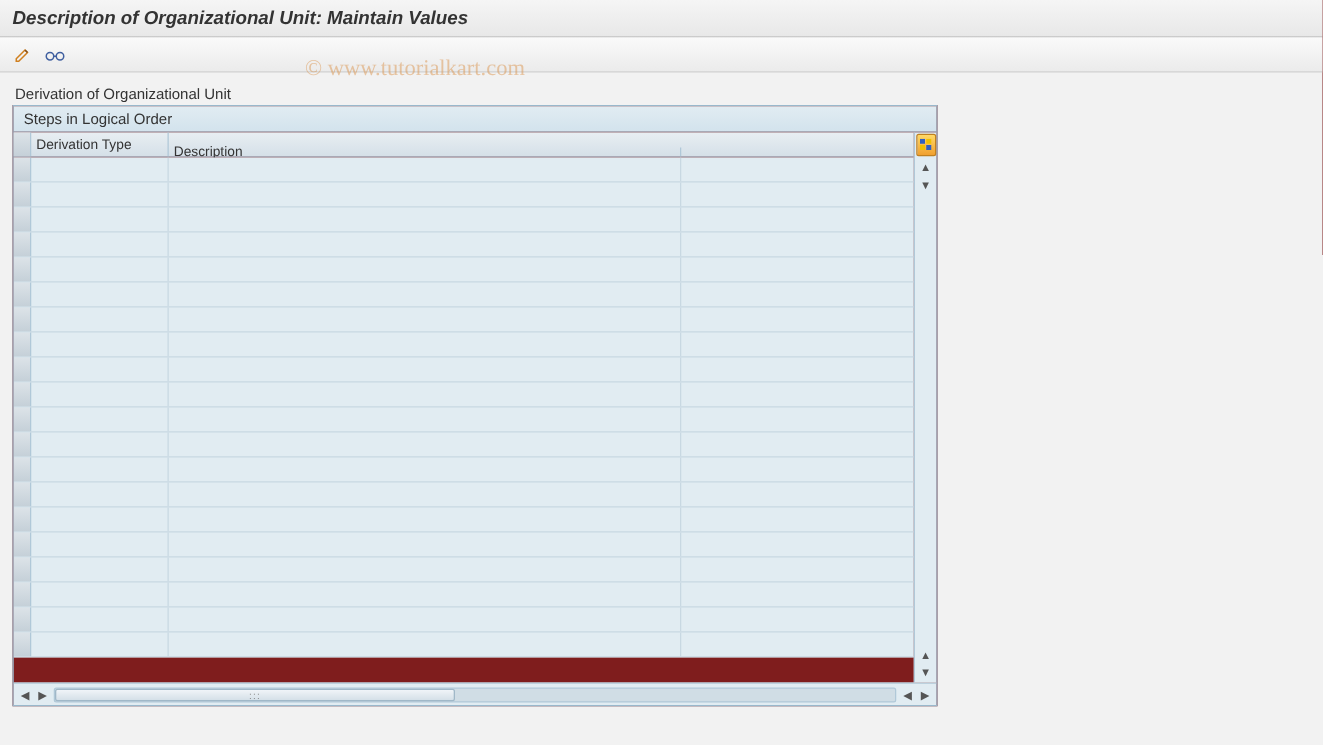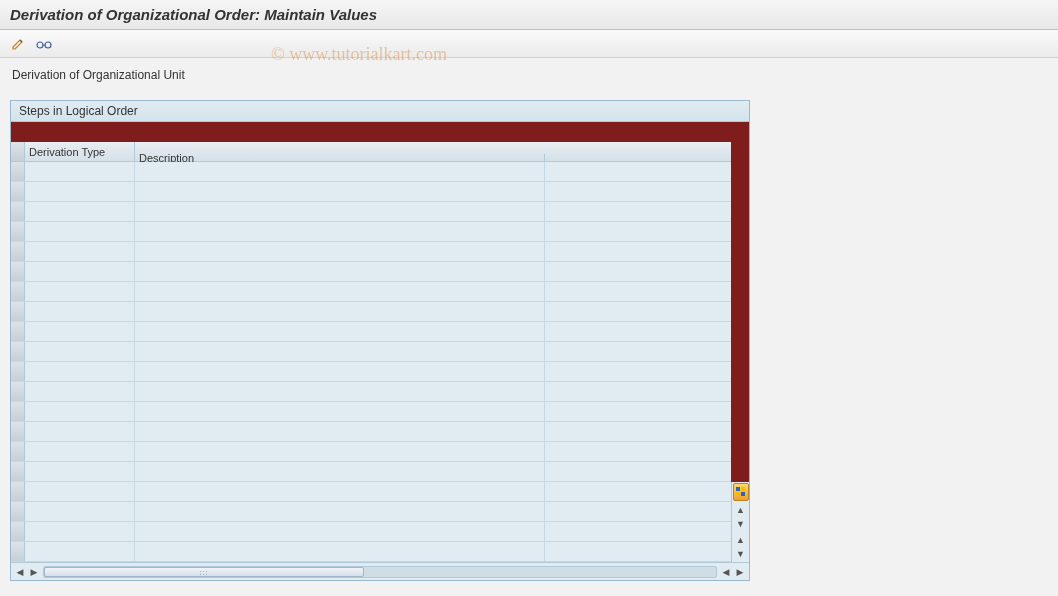--- a/index.html
+++ b/index.html
@@ -34,41 +34,40 @@
       display: inline-flex; align-items: center; justify-content: center;
       cursor: pointer;
       border-radius: 2px;
     }
     .content-area {
       padding: 10px;
     }
     .panel-label {
       font-size: 12px;
       color: #333;
-      margin-bottom: 18px;
+      margin-bottom: 2px;
       padding-left: 2px;
     }
     .panel {
       border: 1px solid #99b8cc;
       background: #7f1d1d;
       width: 740px;
       position: relative;
     }
     .panel-header {
       background: linear-gradient(to bottom, #e1ecf2, #d3e3ed);
       border-bottom: 1px solid #b0c8d8;
       padding: 3px 8px;
       font-size: 12px;
       color: #333;
     }
     .grid-wrap {
       display: flex;
       position: relative;
       height: 440px;
-      align-items: flex-end;
     }
     .grid-main {
       display: flex;
       flex-direction: column;
       width: 720px;
     }
     .grid-right {
       width: 18px;
       display: flex;
       flex-direction: column;
@@ -176,27 +175,26 @@
       cursor: pointer;
     }
     .watermark {
       position: absolute;
       top: 44px; left: 244px;
       font-size: 18px;
       color: rgba(220, 150, 80, 0.5);
       font-family: Georgia, serif;
       pointer-events: none;
       z-index: 10;
-      margin-left: 27px;
     }
   </style>
 </head>
 <body>
 
-<div class="title-bar">Derivation of Organizational Order: Maintain Values</div>
+<div class="title-bar">Description of Organizational Unit: Maintain Values</div>
 
 <div class="toolbar">
   <div class="toolbar-btn">
     <svg width="14" height="14" viewBox="0 0 14 14">
       <path d="M2 10 L9 3 L11 5 L4 12 L2 12 Z" fill="none" stroke="#d08020" stroke-width="1.2"></path>
       <path d="M9 3 L11 5" stroke="#805020" stroke-width="1.2"></path>
     </svg>
   </div>
   <div class="toolbar-btn">
     <svg width="16" height="14" viewBox="0 0 16 14">

